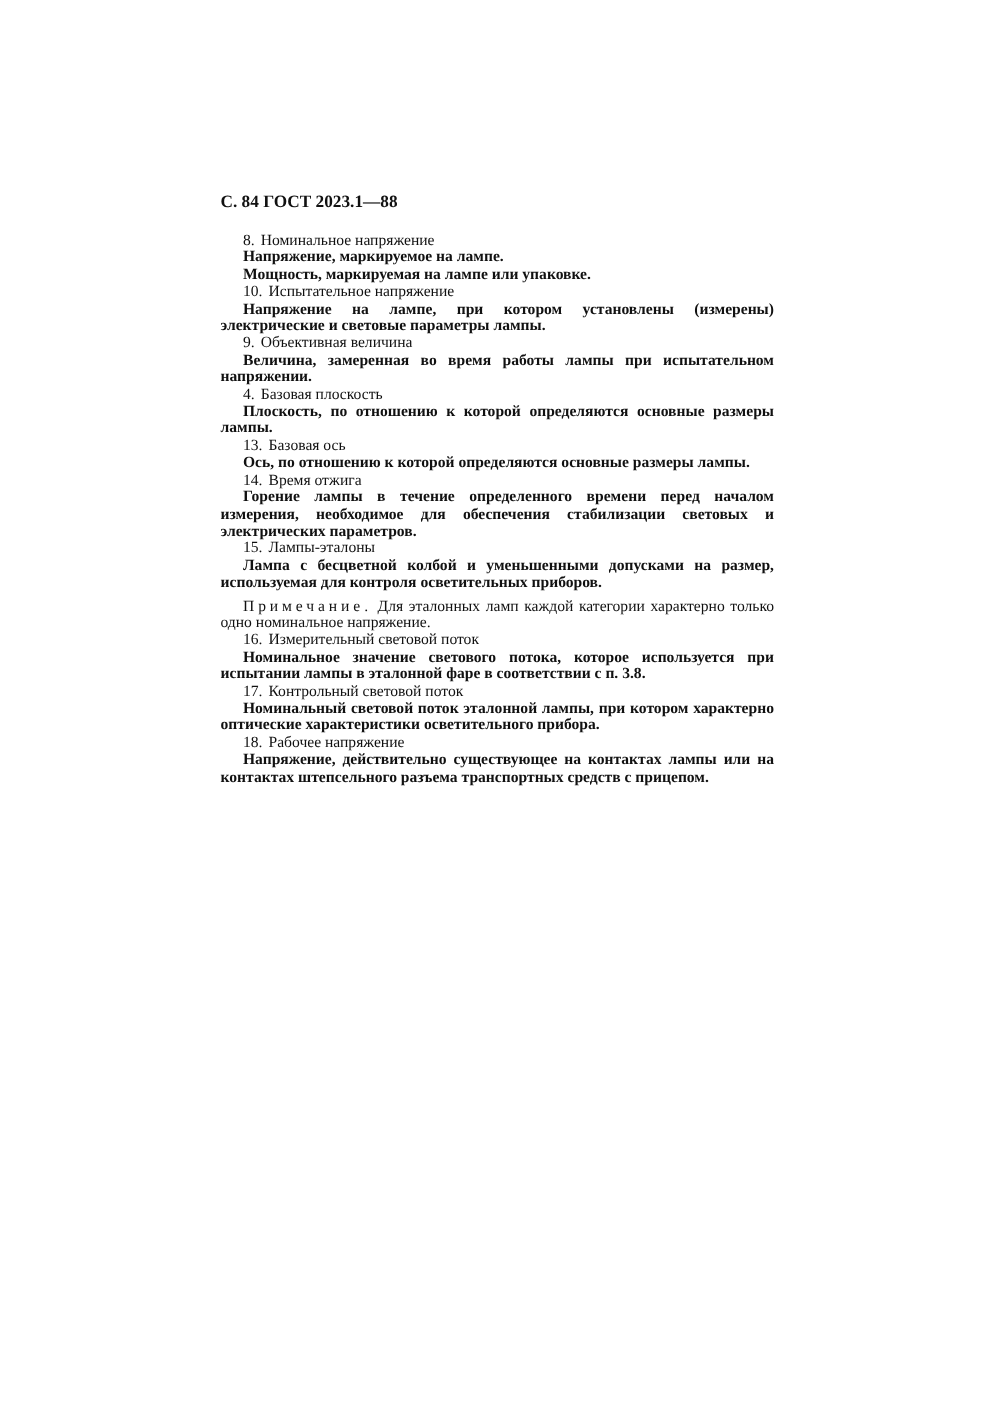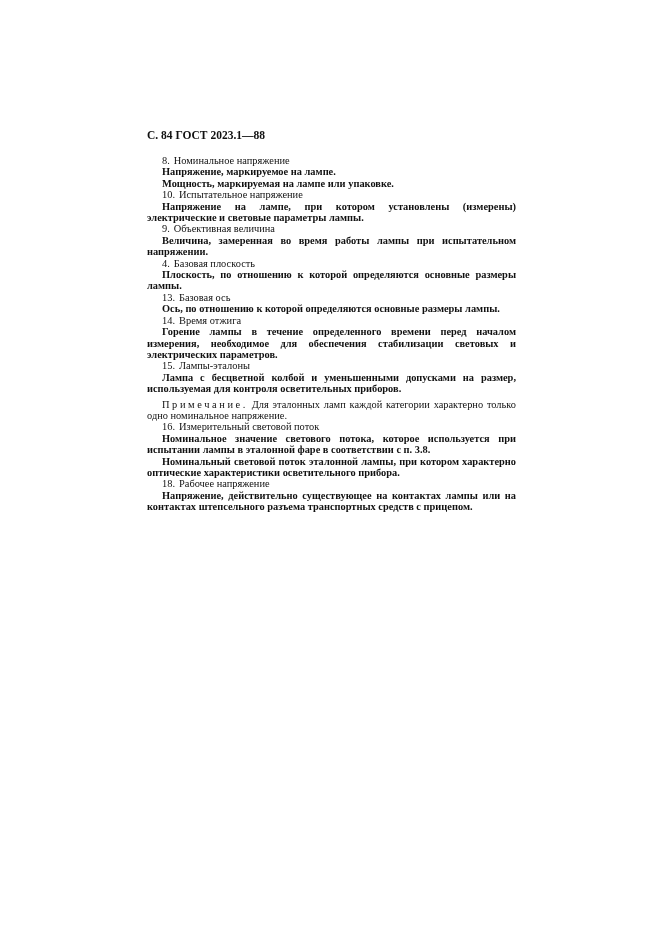--- a/index.html
+++ b/index.html
@@ -69,19 +69,20 @@
     <p class="def">Горение лампы в течение определенного времени перед началом измерения, необходимое для обеспечения стабилизации световых и электрических параметров.</p>
 
     <p class="term"><span class="num">15.</span><span>Лампы-эталоны</span></p>
     <p class="def">Лампа с бесцветной колбой и уменьшенными допусками на размер, используемая для контроля осветительных приборов.</p>
 
     <p class="note"><span class="spaced">Примечание.</span><span> Для эталонных ламп каждой категории характерно только одно номинальное напряжение.</span></p>
 
     <p class="term"><span class="num">16.</span><span>Измерительный световой поток</span></p>
     <p class="def">Номинальное значение светового потока, которое используется при испытании лампы в эталонной фаре в соответствии с п. 3.8.</p>
 
+    <p class="term"><span class="num">17.</span><span>Контрольный световой поток</span></p>
     <p class="def">Номинальный световой поток эталонной лампы, при котором характерно оптические характеристики осветительного прибора.</p>
 
     <p class="term"><span class="num">18.</span><span>Рабочее напряжение</span></p>
     <p class="def">Напряжение, действительно существующее на контактах лампы или на контактах штепсельного разъема транспортных средств с прицепом.</p>
 
   </div>
 </div>
 
 </body></html>

